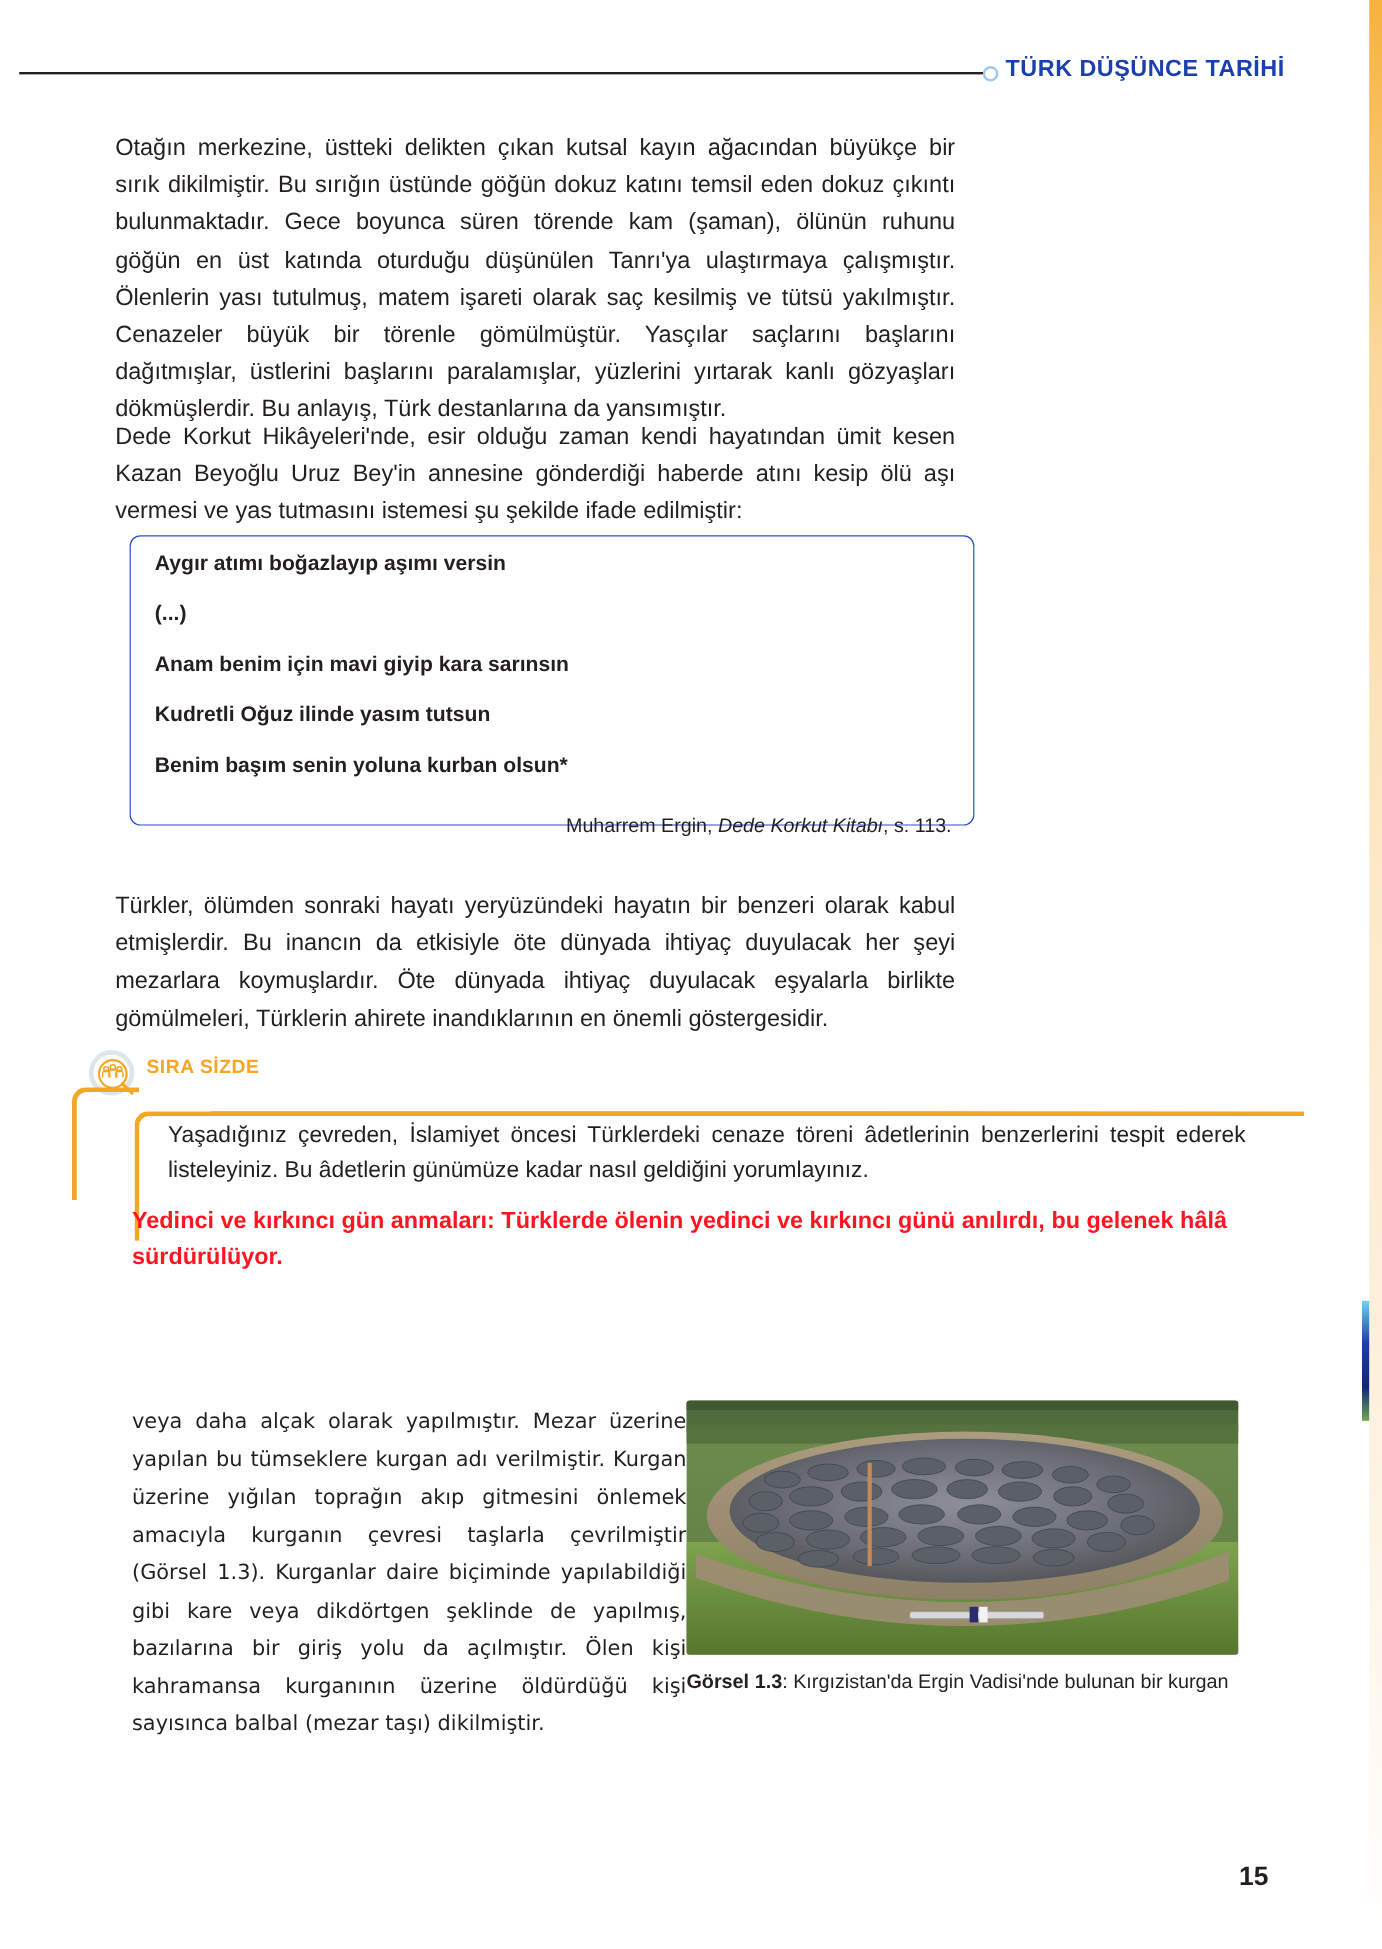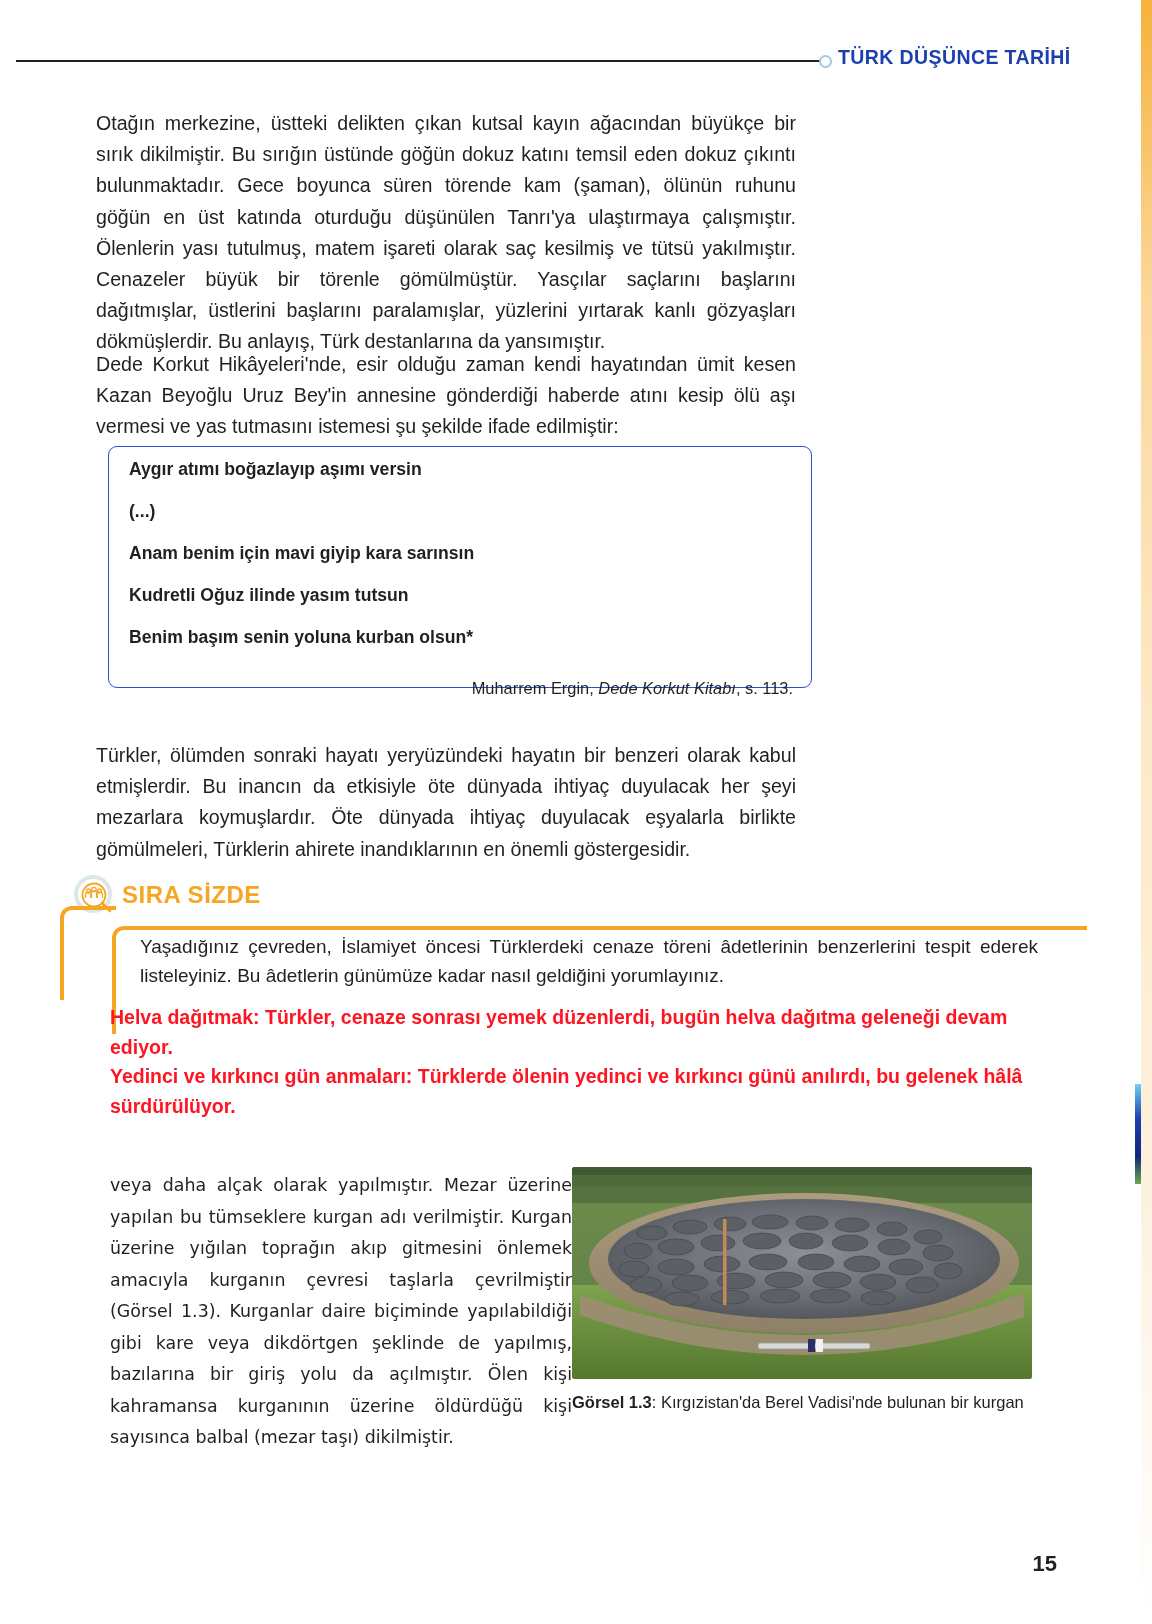--- a/index.html
+++ b/index.html
@@ -69,21 +69,21 @@
   }
   .quote-source em { font-style:italic; }
 
   
   .sira-wrap { position:absolute; left:60px; top:868px; width:980px; }
   .sira-icon {
     position:absolute; left:12px; top:6px; width:44px; height:44px;
   }
   .sira-label {
     position:absolute; left:62px; top:13px;
-    font-size:24px; font-weight:bold; color:#f5a623; letter-spacing:.5px;
+    font-size:16px; font-weight:bold; color:#f5a623; letter-spacing:.5px;
   }
   
   .sira-frame-outer {
     position:absolute; left:0px; top:38px; width:52px; height:90px;
     border-left:4px solid #f5a623; border-top:4px solid #f5a623;
     border-top-left-radius:12px;
   }
   .sira-frame-inner {
     position:absolute; left:52px; top:58px; width:975px; height:108px;
     border-left:4px solid #f5a623; border-top:4px solid #f5a623;
@@ -180,21 +180,20 @@
       <path d="M24.5 24 v-3.2 a3 3 0 0 1 6 0 V24" fill="none" stroke="#f5a623" stroke-width="1.3"></path>
     </svg>
   </div>
   <div class="sira-label">SIRA SİZDE</div>
   <div class="sira-frame-outer"></div>
   <div class="sira-frame-inner"></div>
 </div>
 <div class="sira-question">Yaşadığınız çevreden, İslamiyet öncesi Türklerdeki cenaze töreni âdetlerinin benzerlerini tespit ederek listeleyiniz. Bu âdetlerin günümüze kadar nasıl geldiğini yorumlayınız.</div>
 
 <div class="answer-red">
-  <div>Helva dağıtmak: Türkler, cenaze sonrası yemek düzenlerdi, bugün helva dağıtma geleneği devam ediyor.</div>
   <div>Yedinci ve kırkıncı gün anmaları: Türklerde ölenin yedinci ve kırkıncı günü anılırdı, bu gelenek hâlâ sürdürülüyor.</div>
 </div>
 
 <div class="bottom-left">veya daha alçak olarak yapılmıştır. Mezar üzerine yapılan bu tümseklere kurgan adı verilmiştir. Kurgan üzerine yığılan toprağın akıp gitmesini önlemek amacıyla kurganın çevresi taşlarla çevrilmiştir (Görsel 1.3). Kurganlar daire biçiminde yapılabildiği gibi kare veya dikdörtgen şeklinde de yapılmış, bazılarına bir giriş yolu da açılmıştır. Ölen kişi kahramansa kurganının üzerine öldürdüğü kişi sayısınca balbal (mezar taşı) dikilmiştir.</div>
 
 <div class="figure">
   <svg class="figure-img" viewBox="0 0 460 212" preserveAspectRatio="none">
     <defs>
       <linearGradient id="grassTop" x1="0" y1="0" x2="0" y2="1">
         <stop offset="0%" stop-color="#6f8d4e"></stop>
@@ -259,17 +258,17 @@
       <ellipse cx="306" cy="131" rx="17" ry="7"></ellipse>
     </g>
     <path d="M8 128 Q120 168 232 168 Q344 168 452 126 L452 150 Q344 188 232 188 Q120 188 8 148 Z" fill="#9c8d72" opacity="0.95"></path>
     <rect x="186" y="176" width="112" height="6" rx="2" fill="#d8d8d8" stroke="#9a9a9a" stroke-width="0.8"></rect>
     <rect x="236" y="172" width="7" height="13" fill="#2a2f6b"></rect>
     <rect x="244" y="172" width="7" height="13" fill="#f2f2f2"></rect>
     <rect x="151" y="52" width="3.5" height="86" fill="#c48a55"></rect>
     <rect x="0" y="0" width="460" height="8" fill="#3f5a30"></rect>
   </svg>
   <div class="figure-caption">
-    <b>Görsel 1.3</b><span>: Kırgızistan'da Berel Vadisi'nde bulunan bir kurgan</span>
+    <b>Görsel 1.3</b><span>: Kırgızistan'da Ergin Vadisi'nde bulunan bir kurgan</span>
   </div>
 </div>
 
 <div class="page-number">15</div>
 
 </body></html>

